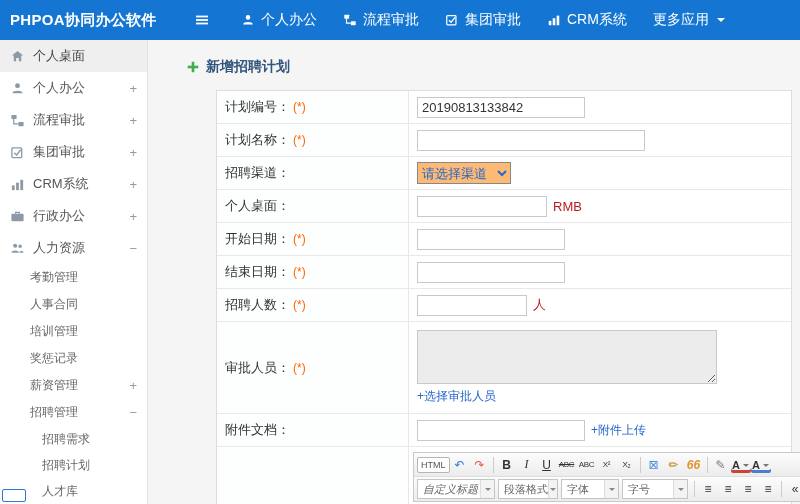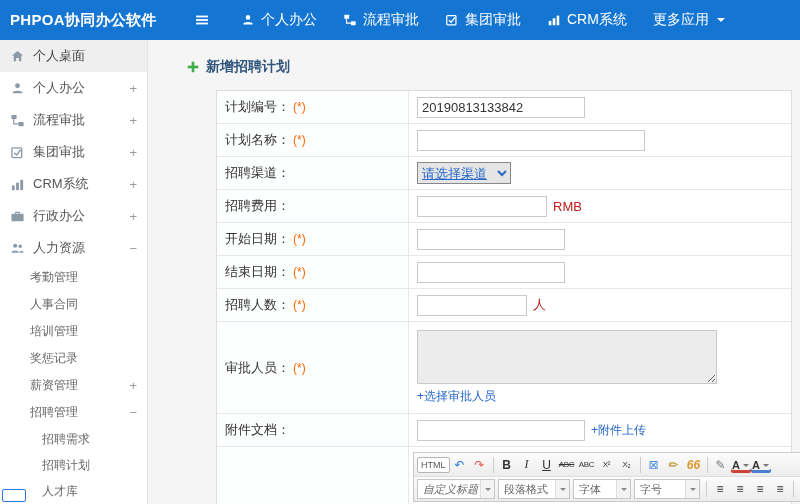--- a/index.html
+++ b/index.html
@@ -39,21 +39,21 @@
 
   .form-table { margin-left:30px; background:#fff; border:1px solid #ddd; border-bottom:none; }
   .frow { display:flex; border-bottom:1px solid #e8e8e8; min-height:33px; }
   .flabel { width:192px; flex-shrink:0; border-right:1px solid #e8e8e8; display:flex; align-items:center; padding-left:8px; font-size:13px; color:#333; background:#fdfefe; }
   .req { color:#ff6600; margin-left:3px; font-size:12px; }
   .ffield { flex:1; display:flex; align-items:center; padding:5px 8px; font-size:13px; color:#333; gap:6px; }
   .ffield.col { flex-direction:column; align-items:flex-start; gap:4px; padding:8px; }
   input.fi { height:21px; border:1px solid #c9c9c9; padding:0 4px; font-size:13px; color:#333; background:#fff; }
   .in-planno { width:168px; } .in-name { width:228px; } .in-cost { width:130px; }
   .in-date { width:148px; } .in-count { width:110px; } .in-attach { width:168px; }
-  select.fsel { height:22px; width:94px; border:1px solid #888; color:#2567cb; text-decoration:underline; font-size:13px; background:#e5e5e5; }
+  select.fsel { height:22px; width:94px; border:1px solid #888; color:#2567cb; font-size:13px; background:#fdba74; }
   textarea.fta { width:300px; height:54px; background:#ececec; border:1px solid #c9c9c9; resize:both; }
   a.flink { color:#2567cb; font-size:12px; text-decoration:none; cursor:pointer; }
   .suffix { font-size:13px; color:#b91c1c; }
 
   
   .ffield-editor { padding:5px 4px; align-items:flex-start; }
   .editor { width:100%; border:1px solid #c9c9c9; background:#f7f7f7; }
   .etoolbar { display:flex; align-items:center; padding:2px 3px; height:24px; border-bottom:1px solid #ddd; background:linear-gradient(#fcfcfc,#ececec); overflow:hidden; white-space:nowrap; }
   .etoolbar2 { border-bottom:none; }
   .tbtn { min-width:20px; height:20px; display:flex; align-items:center; justify-content:center; font-size:12px; color:#333; cursor:pointer; border-radius:2px; flex-shrink:0; }
@@ -62,21 +62,21 @@
   .tbtn.i { font-style:italic; font-family:"Liberation Serif",serif; }
   .tbtn.u { text-decoration:underline; }
   .tbtn.small { font-size:8px; letter-spacing:-.3px; }
   .tbtn.strike { text-decoration:line-through; }
   .tbtn.quote { color:#e0962e; font-weight:bold; font-style:italic; }
   .tbtn.fontcolor { font-size:11px; font-weight:bold; box-shadow:inset 0 -3px 0 #cc4433; height:16px; }
   .tbtn.bgcolor { font-size:11px; font-weight:bold; box-shadow:inset 0 -3px 0 #4a7fd0; height:16px; }
   .tbtn.caret::after { content:""; border:3px solid transparent; border-top-color:#777; margin-left:3px; transform:translateY(2px); }
   .tbtn.sep { min-width:1px; width:1px; height:16px; background:#ccc; margin:0 3px; pointer-events:none; border-radius:0; }
   .tdrop { height:20px; border:1px solid #c5c5c5; background:#fff; display:flex; align-items:center; justify-content:space-between; font-size:11px; color:#666; padding-left:5px; margin-right:3px; cursor:pointer; flex-shrink:0; }
-  .dw1 { width:78px;font-style:italic; } .dw2 { width:72px; } .dw3 { width:58px; } .dw4 { width:66px; }
+  .dw1 { width:78px;font-style:italic; } .dw2 { width:60px; } .dw3 { width:58px; } .dw4 { width:66px; }
   .dbtn { width:14px; height:18px; display:flex; align-items:center; justify-content:center; border-left:1px solid #ddd; background:#f3f3f3; }
   .dcaret { width:0; height:0; border:3.5px solid transparent; border-top-color:#888; margin-top:3px; }
   .erow-host { display:flex; align-items:center; }
 
   
   .float-widget { position:absolute; left:2px; bottom:2px; width:24px; height:13px; border:1px solid #2a7bd9; background:#fff; border-radius:2px; }
 </style>
 </head>
 <body>
 
@@ -302,21 +302,21 @@
           </div>
           <div class="ffield">
             <select class="fsel">
               <option>请选择渠道</option>
             </select>
           </div>
         </div>
 
         <div class="frow">
           <div class="flabel">
-            <span>招聘费用：</span>
+            <span>个人桌面：</span>
           </div>
           <div class="ffield">
             <input class="fi in-cost" style="">
             <span class="suffix">RMB</span>
           </div>
         </div>
 
         <div class="frow">
           <div class="flabel">
             <span>开始日期：</span>

